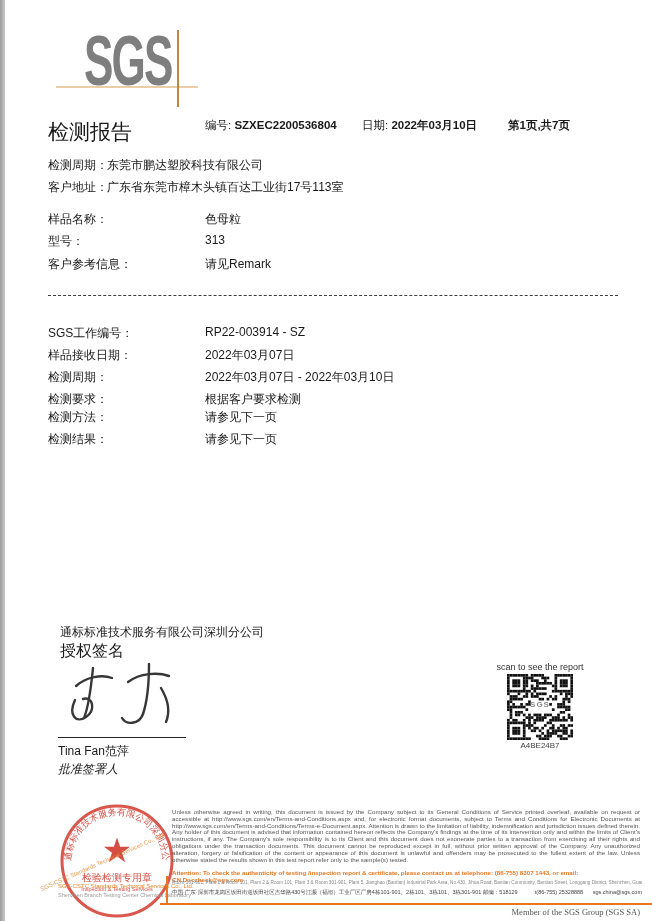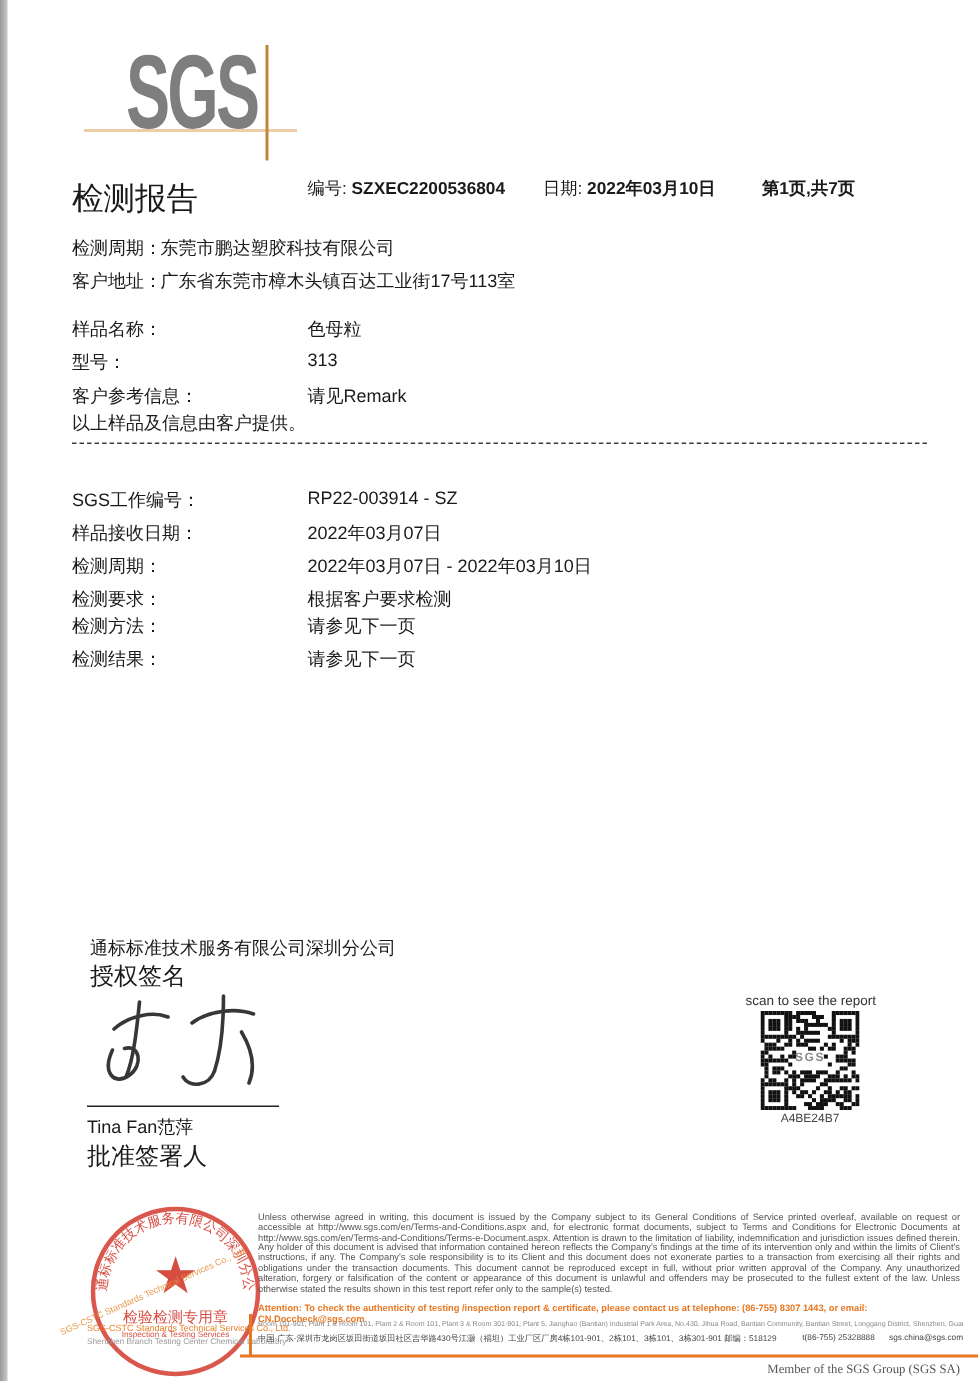--- a/index.html
+++ b/index.html
@@ -32,24 +32,24 @@
 
   .conclusion { position:absolute; left:205px; top:447px; width:414px;
     font-size:12px; line-height:19px; }
 
   
   .sig-company { position:absolute; left:60px; top:624px; font-size:12px; }
   .sig-auth { position:absolute; left:60px; top:641px; font-size:16px; }
   .sig-svg { position:absolute; left:62px; top:658px; }
   .sig-line { position:absolute; left:58px; top:737px; width:128px; height:1px; background:#222; }
   .sig-name { position:absolute; left:58px; top:743px; font-size:12px;text-align:right; }
-  .sig-title { position:absolute; left:58px; top:761px; font-size:16px; }
+  .sig-title { position:absolute; left:58px; top:761px; font-size:12px;font-style:italic; }
 
   
-  .qr-caption { position:absolute; left:496px; top:662px; width:88px; text-align:right;
+  .qr-caption { position:absolute; left:496px; top:662px; width:88px; text-align:center;
     font-size:9px; color:#333; }
   .qr-box { position:absolute; left:507px; top:674px; width:66px; height:66px; }
   .qr-box svg { position:absolute; left:0; top:0; fill:#111; }
   .qr-center { position:absolute; left:0; top:26px; width:66px; text-align:center;
     font-size:8px; font-weight:bold; color:#8a8a8a; background:transparent; letter-spacing:1px; }
   .qr-code { position:absolute; left:507px; top:741px; width:66px; text-align:center;
     font-size:8px; color:#444; }
 
   
   .disclaimer { position:absolute; left:172px; top:809px; width:468px;
@@ -106,21 +106,20 @@
     <span class="val-col">色母粒</span>
   </div>
   <div class="row lblcol" style="top:233px">
     <span class="lbl">型号：</span>
     <span class="val-col">313</span>
   </div>
   <div class="row lblcol" style="top:256px">
     <span class="lbl">客户参考信息：</span>
     <span class="val-col">请见Remark</span>
   </div>
-  <div class="row lblcol" style="top:274px">以上样品及信息由客户提供。</div>
 
   <div class="dashed"></div>
 
   <div class="row lblcol" style="top:325px">
     <span class="lbl">SGS工作编号：</span>
     <span class="val-col">RP22-003914 - SZ</span>
   </div>
   <div class="row lblcol" style="top:347px">
     <span class="lbl">样品接收日期：</span>
     <span class="val-col">2022年03月07日</span>

